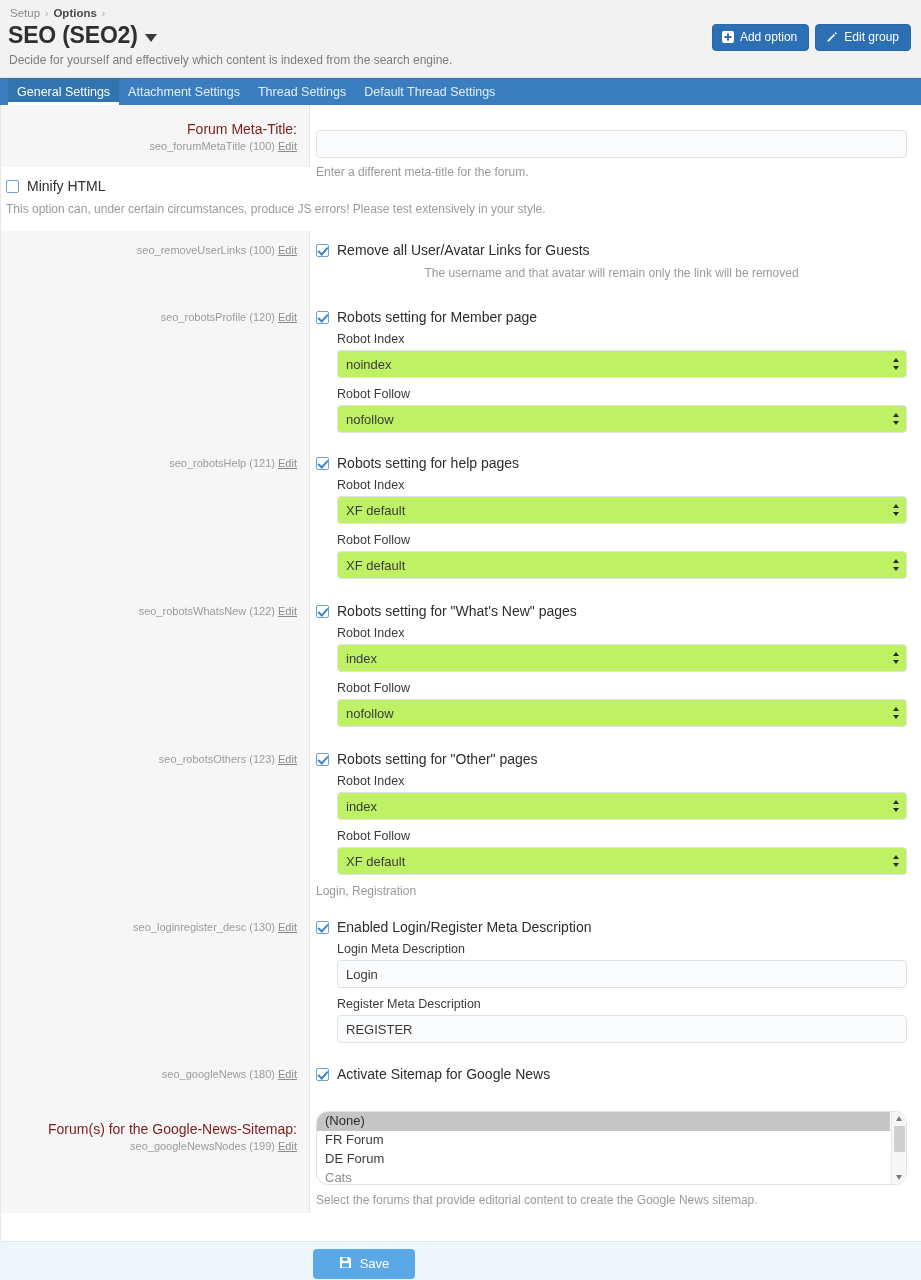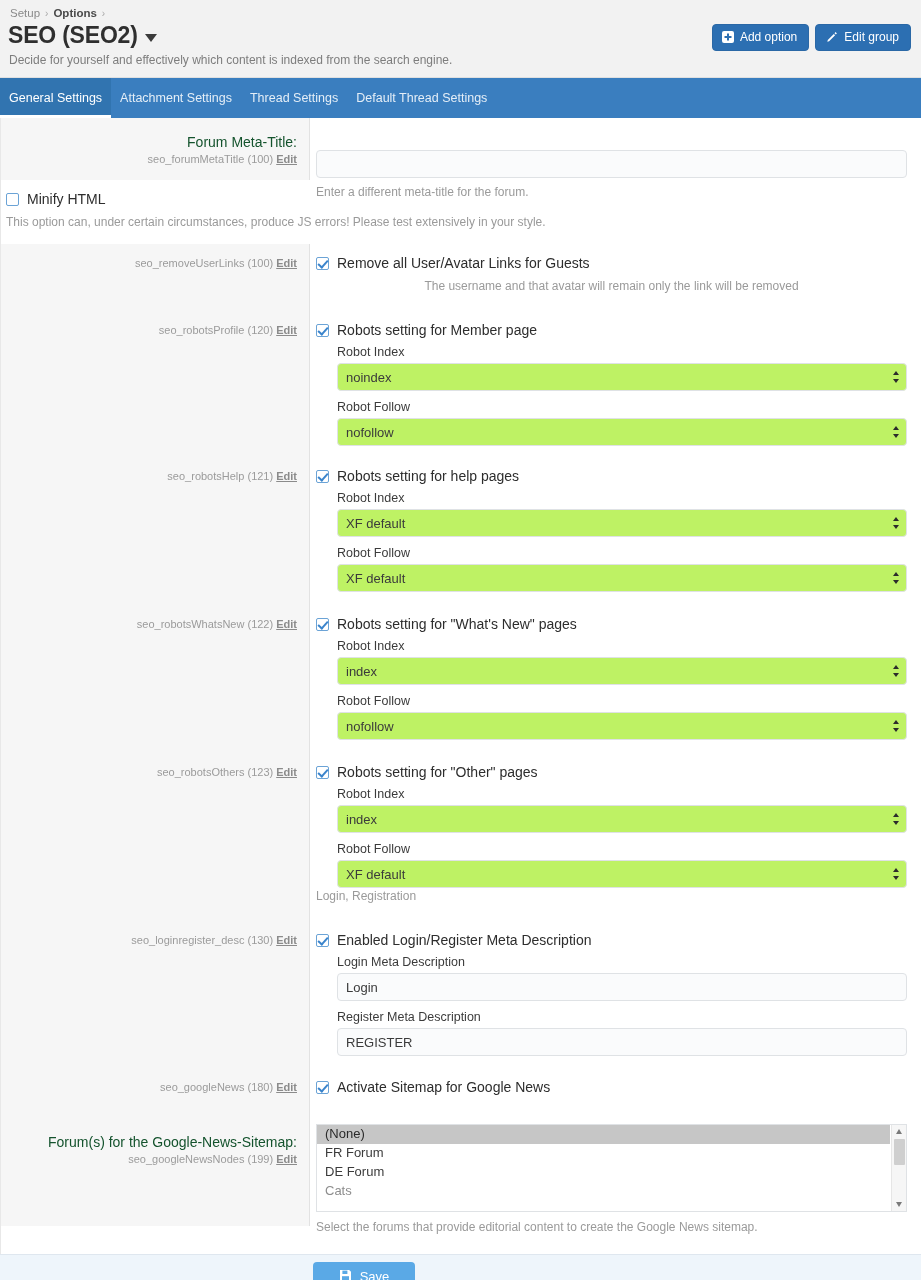--- a/index.html
+++ b/index.html
@@ -76,23 +76,24 @@
     gap: 6px;
     cursor: pointer;
     line-height: 14px;
     white-space: nowrap;
   }
   .btn-blue svg { display: block; }
 
   
   .tabbar {
     background: #3a7ebf;
-    height: 40px;
+    height: 27px;
     display: flex;
     align-items: stretch;
+    padding-left: 8px;
   }
   .tab {
     color: #e4eef7;
     font-size: 12.5px;
     padding: 0 9px;
     display: flex;
     align-items: center;
     cursor: pointer;
     white-space: nowrap;
   }
@@ -120,31 +121,31 @@
     text-align: right;
     padding: 0 12px 0 8px;
   }
   .col-right {
     flex: 1;
     padding: 0 14px 0 6px;
     min-width: 0;
   }
   .lbl-main {
     font-size: 14px;
-    color: #14532d;
+    color: #7f1d1d;
     line-height: 17px;
   }
   .lbl-sub {
     font-size: 11px;
     color: #9b9b9b;
     line-height: 15px;
     margin-top: 1px;
     white-space: nowrap;
   }
-  .lbl-sub a { color: #8b8b8b; text-decoration: underline; font-weight: bold; }
+  .lbl-sub a { color: #8b8b8b; text-decoration: underline; }
 
   .txtinput {
     display: block;
     width: 100%;
     height: 28px;
     border: 1px solid #dfe2e5;
     border-radius: 4px;
     background: #fafbfc;
     font-family: "Liberation Sans", sans-serif;
     font-size: 13px;
@@ -216,23 +217,23 @@
     left: 0;
     width: 0; height: 0;
     border-left: 3.5px solid transparent;
     border-right: 3.5px solid transparent;
   }
   .sel-arrows::before { top: 1px; border-bottom: 4px solid #2b2b2b; }
   .sel-arrows::after { bottom: 1px; border-top: 4px solid #2b2b2b; }
 
   .listbox {
     width: 100%;
-    height: 88px;
+    height: 74px;
     border: 1px solid #dfe2e5;
-    border-radius: 0;
+    border-radius: 12px;
     background: #ffffff;
     position: relative;
     overflow: hidden;
   }
   .lb-items { padding: 0; }
   .lb-item {
     font-size: 13px;
     color: #3b3b3b;
     padding: 1px 8px 2px 8px;
     line-height: 16px;
@@ -336,21 +337,21 @@
 </div>
 
 <div class="form-wrap">
   <div class="edge-left"></div>
 
   <div class="row">
     <div class="col-left" style="padding-top:16px; height:62px;">
       <div class="lbl-main">Forum Meta-Title:</div>
       <div class="lbl-sub"><span>seo_forumMetaTitle (100)</span> <a href="#">Edit</a></div>
     </div>
-    <div class="col-right" style="padding-top:32px; height:62px;">
+    <div class="col-right" style="padding-top:25px; height:62px;">
       <input class="txtinput" type="text" value="" style="">
       <div class="hint" style="margin-top:6px;">Enter a different meta-title for the forum.</div>
     </div>
   </div>
 
   <div class="row">
     <div class="col-right" style="padding-top:11px; height:64px;">
       <div class="cbrow">
         <span class="cb"></span>
         <span class="cb-label">Minify HTML</span>
@@ -458,21 +459,21 @@
         <div class="selwrap" style="margin-top:3px;">
           <div class="selbox">index</div>
           <span class="sel-arrows"></span>
         </div>
         <div class="sublabel" style="margin-top:8px;">Robot Follow</div>
         <div class="selwrap" style="margin-top:3px;">
           <div class="selbox">XF default</div>
           <span class="sel-arrows"></span>
         </div>
       </div>
-      <div class="hint" style="">Login, Registration</div>
+      <div class="hint" style="margin-top:8px;">Login, Registration</div>
     </div>
   </div>
 
   <div class="row">
     <div class="col-left" style="padding-top:12px; height:148px;">
       <div class="lbl-sub"><span>seo_loginregister_desc (130)</span> <a href="#">Edit</a></div>
     </div>
     <div class="col-right" style="padding-top:12px; height:148px;">
       <div class="cbrow">
         <span class="cb checked"></span>

